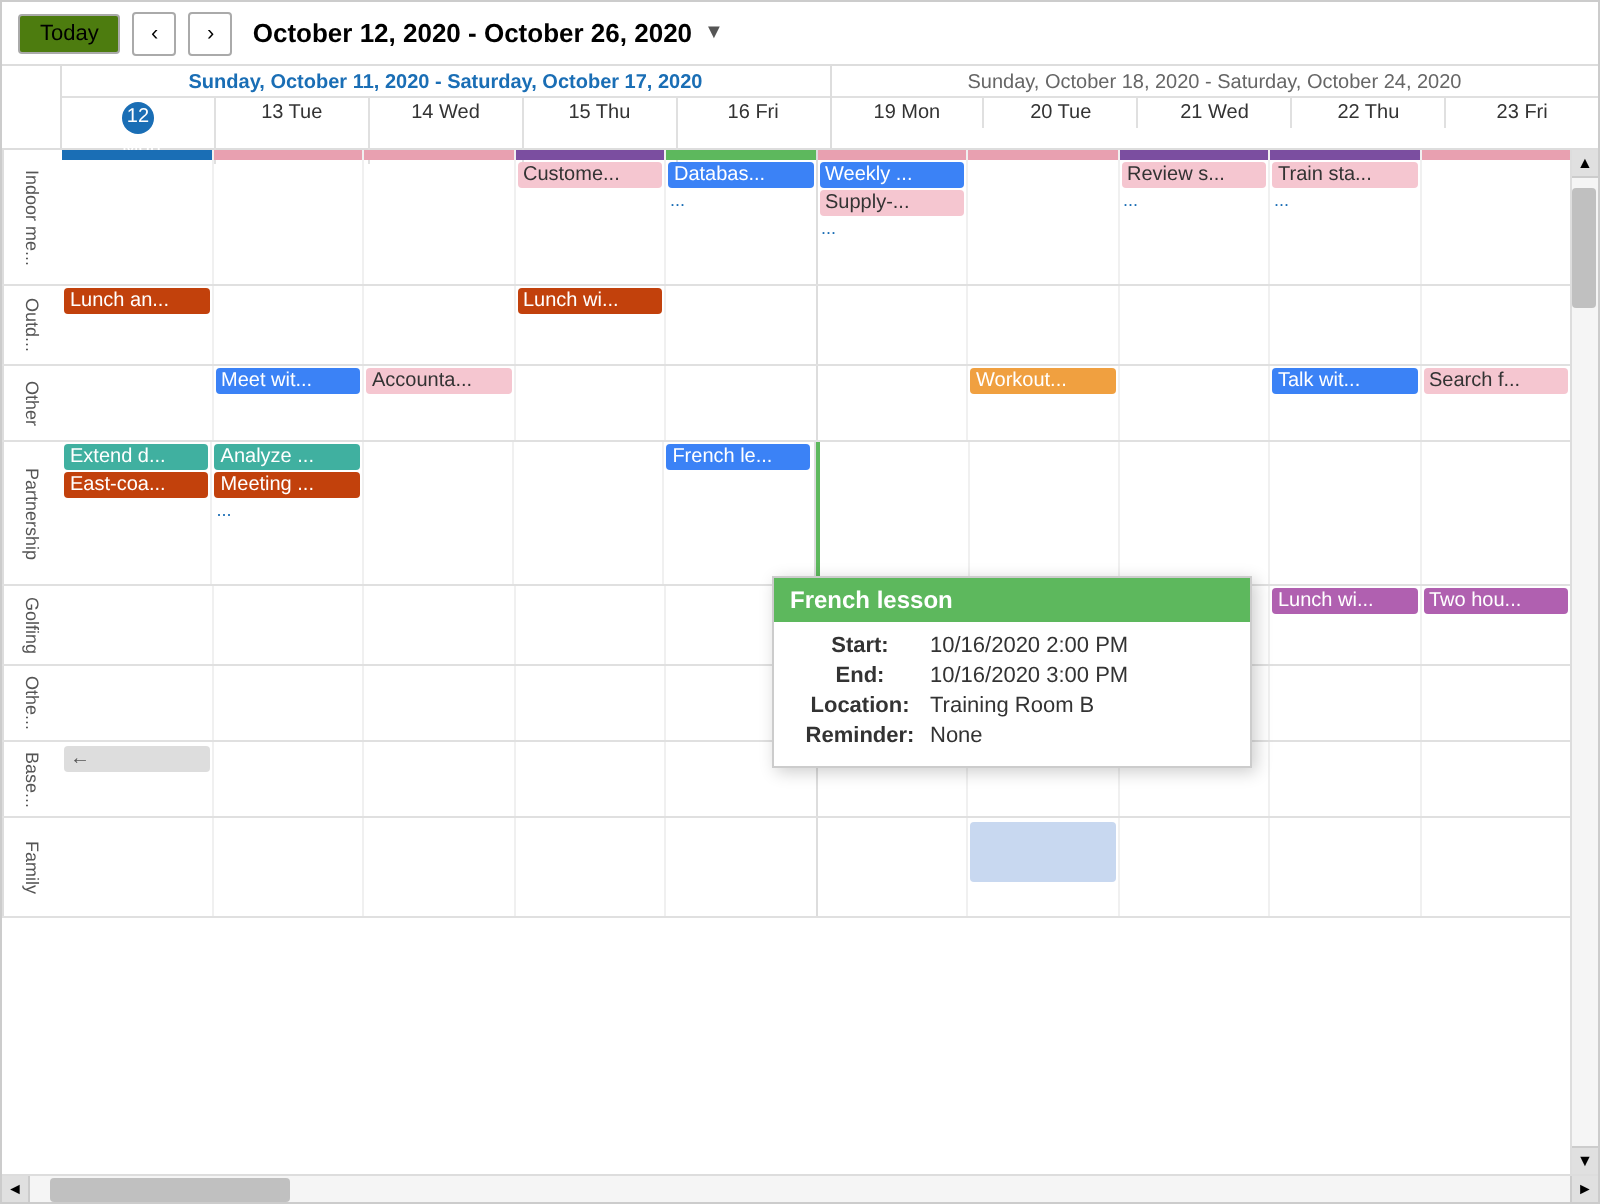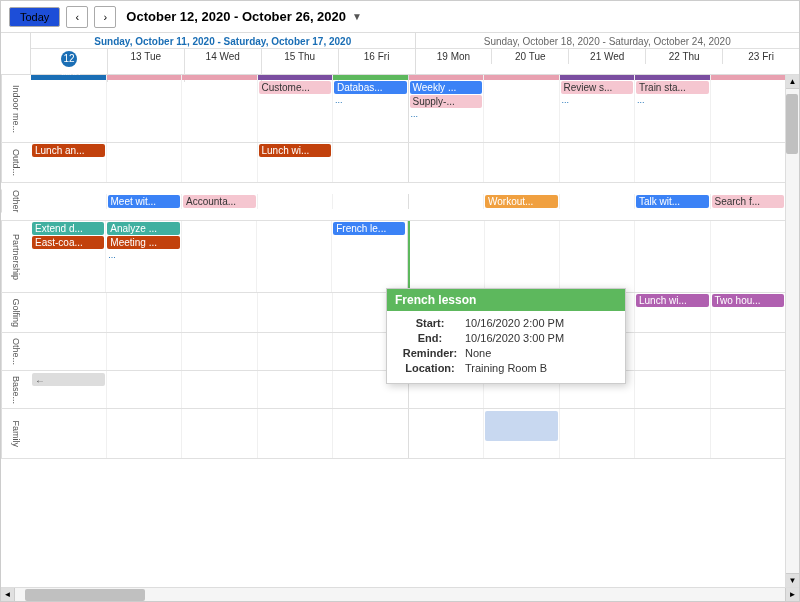--- a/index.html
+++ b/index.html
@@ -2,21 +2,21 @@
 <html><head>
   <meta charset="utf-8">
   <style>
     * { box-sizing: border-box; margin: 0; padding: 0; }
     body { font-family: 'Segoe UI', Arial, sans-serif; font-size: 11px; background: #f0f0f0; width: 800px; height: 602px; overflow: hidden; }
 
     .calendar-container { width: 800px; height: 602px; background: #fff; border: 1px solid #ccc; display: flex; flex-direction: column; }
 
     
     .calendar-header { display: flex; align-items: center; padding: 4px 8px; background: #fff; border-bottom: 1px solid #ddd; height: 32px; gap: 6px; }
-    .today-btn { padding: 3px 10px; background: #1d4ed8; border: 1px solid #aaa; border-radius: 2px; cursor: pointer; font-size: 11px; }
+    .today-btn { padding: 3px 10px; background: #4d7c0f; border: 1px solid #aaa; border-radius: 2px; cursor: pointer; font-size: 11px; }
     .nav-btn { width: 22px; height: 22px; background: #fff; border: 1px solid #aaa; border-radius: 2px; cursor: pointer; font-size: 11px; display: flex; align-items: center; justify-content: center; }
     .date-range { font-size: 13px; font-weight: bold; margin-left: 4px; }
     .dropdown-arrow { font-size: 10px; color: #555; }
 
     
     .calendar-main { display: flex; flex: 1; overflow: hidden; }
 
     
     .grid-area { flex: 1; display: flex; flex-direction: column; overflow: hidden; position: relative; }
 
@@ -32,21 +32,21 @@
     .day-number { display: inline-block; }
     .day-number.today-num { background: #1a6eb5; color: #fff; border-radius: 50%; width: 16px; height: 16px; line-height: 16px; text-align: center; }
 
     
     .calendar-grid { flex: 1; display: flex; flex-direction: column; overflow-y: auto; position: relative; }
 
     
     .calendar-row { display: flex; border-bottom: 1px solid #e0e0e0; position: relative; }
     .calendar-row.row-indoor { height: 68px; }
     .calendar-row.row-outd { height: 40px; }
-    .calendar-row.row-other { height: 38px; align-items: center; }
+    .calendar-row.row-other { height: 38px; }
     .calendar-row.row-partnership { height: 72px; }
     .calendar-row.row-golfing { height: 40px; }
     .calendar-row.row-othe { height: 38px; }
     .calendar-row.row-base { height: 38px; }
     .calendar-row.row-family { height: 50px; }
 
     .calendar-row .row-label-inline { width: 30px; flex-shrink: 0; display: flex; align-items: center; justify-content: center; font-size: 9px; color: #555; writing-mode: vertical-rl; transform: rotate(180deg); border-right: 1px solid #ddd; background: #fff; cursor: pointer; }
 
     
     .week-col { flex: 1; border-right: 1px solid #ddd; position: relative; display: flex; }
@@ -398,25 +398,25 @@
         <div class="tooltip-body">
           <div class="tooltip-row">
             <span class="tooltip-label">Start:</span>
             <span class="tooltip-value">10/16/2020  2:00 PM</span>
           </div>
           <div class="tooltip-row">
             <span class="tooltip-label">End:</span>
             <span class="tooltip-value">10/16/2020  3:00 PM</span>
           </div>
           <div class="tooltip-row">
+            <span class="tooltip-label">Location:</span>
+            <span class="tooltip-value">Training Room B</span>
+          </div>
+          <div class="tooltip-row">
             <span class="tooltip-label">Reminder:</span>
             <span class="tooltip-value">None</span>
-          </div>
-          <div class="tooltip-row">
-            <span class="tooltip-label">Location:</span>
-            <span class="tooltip-value">Training Room B</span>
           </div>
         </div>
       </div>
 
     </div>
   </div>
 </div>
 
 </body></html>

